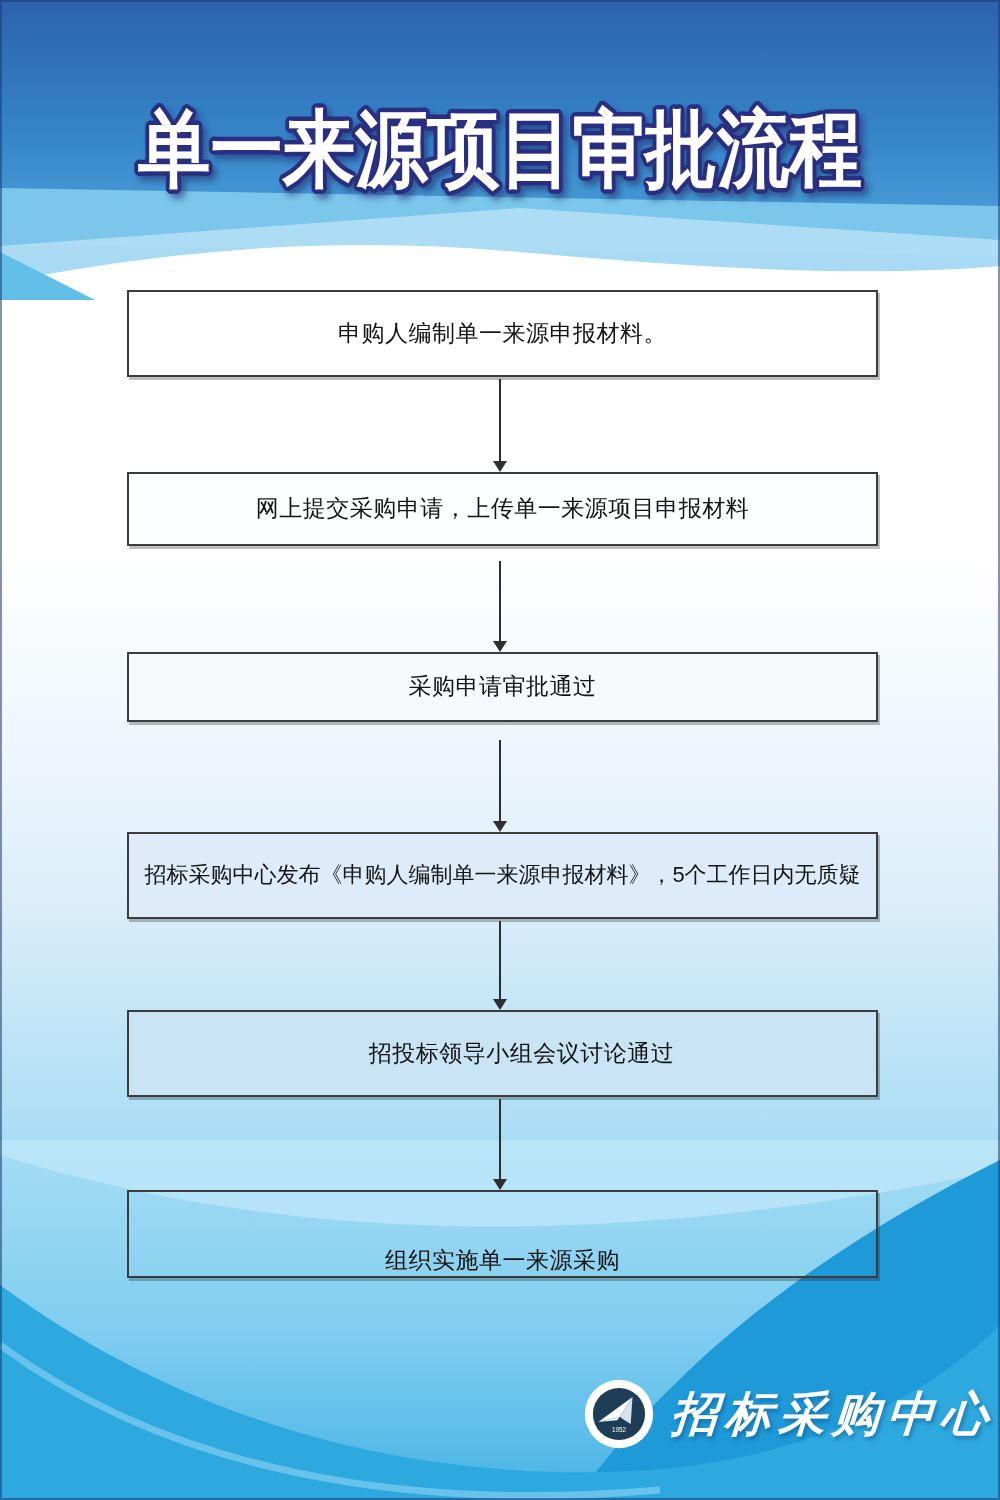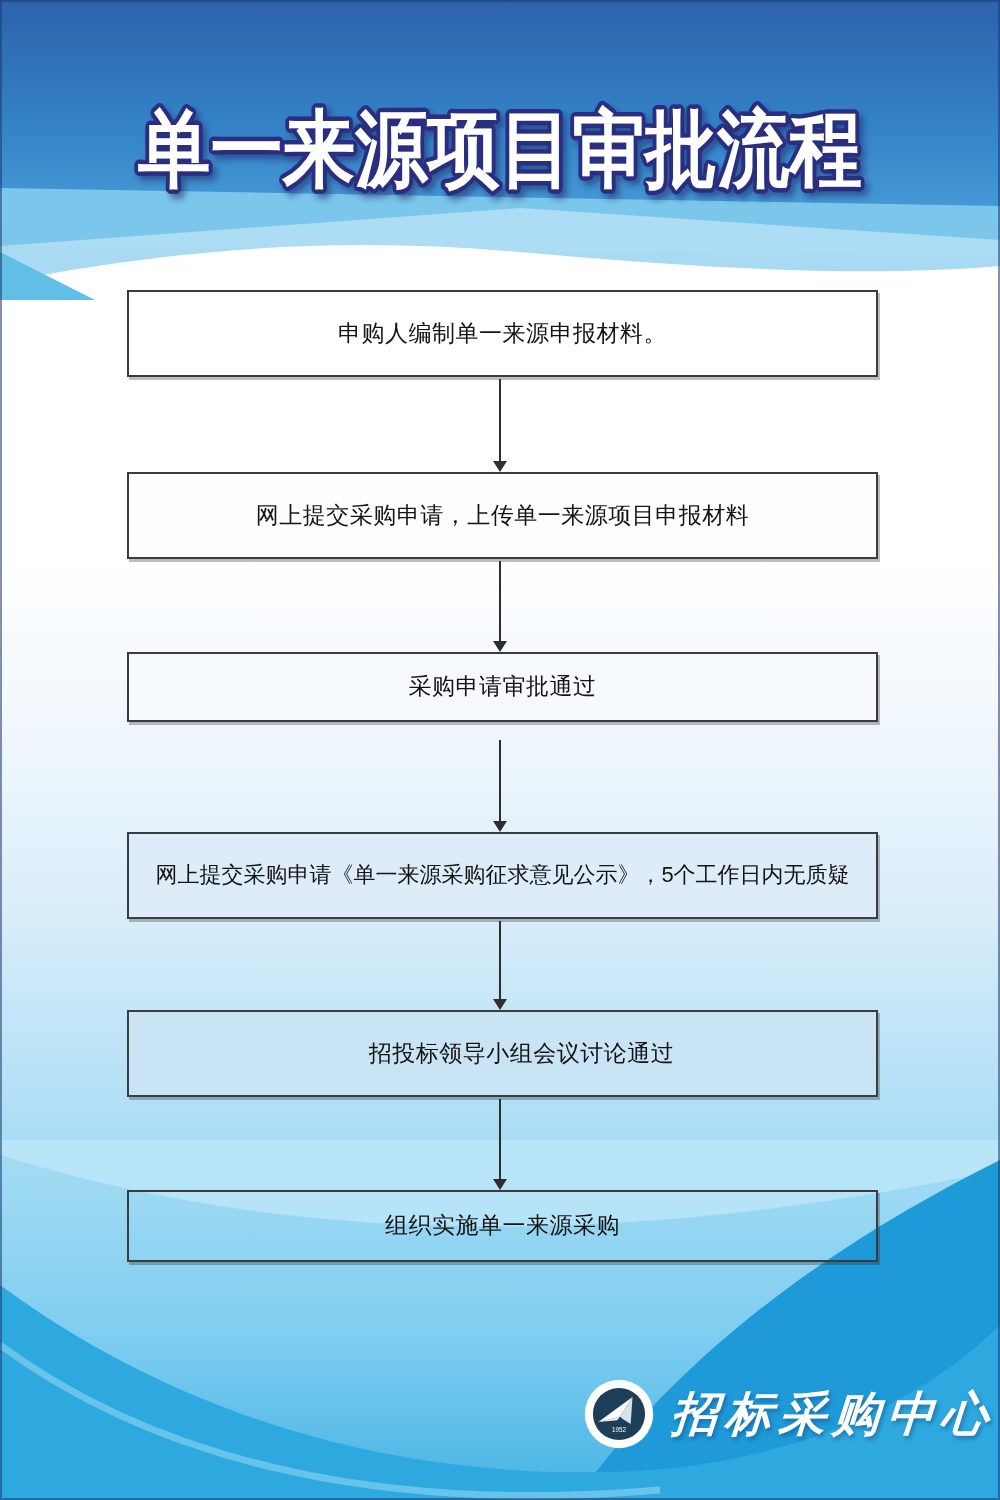--- a/index.html
+++ b/index.html
@@ -87,53 +87,53 @@
   <div class="flow-layer">
 
     <div class="flow-box" style="top:290px;height:87px;background:#ffffff;">
       <span>申购人编制单一来源申报材料。</span>
     </div>
     <div class="arrow" style="top:379px;">
       <span class="shaft" style="height:82px;"></span>
       <span class="head" style="top:82px;"></span>
     </div>
 
-    <div class="flow-box" style="top:472px;height:87px;background:#fdfeff;">
+    <div class="flow-box" style="top:472px;height:74px;background:#fdfeff;">
       <span>网上提交采购申请，上传单一来源项目申报材料</span>
     </div>
     <div class="arrow" style="top:561px;">
       <span class="shaft" style="height:80px;"></span>
       <span class="head" style="top:80px;"></span>
     </div>
 
     <div class="flow-box" style="top:652px;height:70px;background:#f6fafd;">
       <span>采购申请审批通过</span>
     </div>
     <div class="arrow" style="top:740px;">
       <span class="shaft" style="height:81px;"></span>
       <span class="head" style="top:81px;"></span>
     </div>
 
     <div class="flow-box tight" style="top:832px;height:87px;background:#ddecf8;">
-      <span>网上提交采购申请《单一来源采购征求意见公示》，5个工作日内无质疑</span>
+      <span>招标采购中心发布《申购人编制单一来源申报材料》，5个工作日内无质疑</span>
     </div>
     <div class="arrow" style="top:921px;">
       <span class="shaft" style="height:78px;"></span>
       <span class="head" style="top:78px;"></span>
     </div>
 
     <div class="flow-box" style="top:1010px;height:87px;background:#c9e4f5;padding-left:48px;">
       <span>招投标领导小组会议讨论通过</span>
     </div>
     <div class="arrow" style="top:1099px;">
       <span class="shaft" style="height:80px;"></span>
       <span class="head" style="top:80px;"></span>
     </div>
 
-    <div class="flow-box" style="top:1190px;height:72px;background:transparent;">
+    <div class="flow-box" style="top:1190px;height:88px;background:transparent;align-items:flex-end;">
       <span>组织实施单一来源采购</span>
     </div>
 
   </div>
 
   <div class="footer-brand">
     <svg width="72" height="72" viewBox="-40 -40 80 80">
       <circle cx="0" cy="0" r="38" fill="#ffffff"></circle>
       <circle cx="0" cy="0" r="29" fill="#1d3e56"></circle>
       <g>

